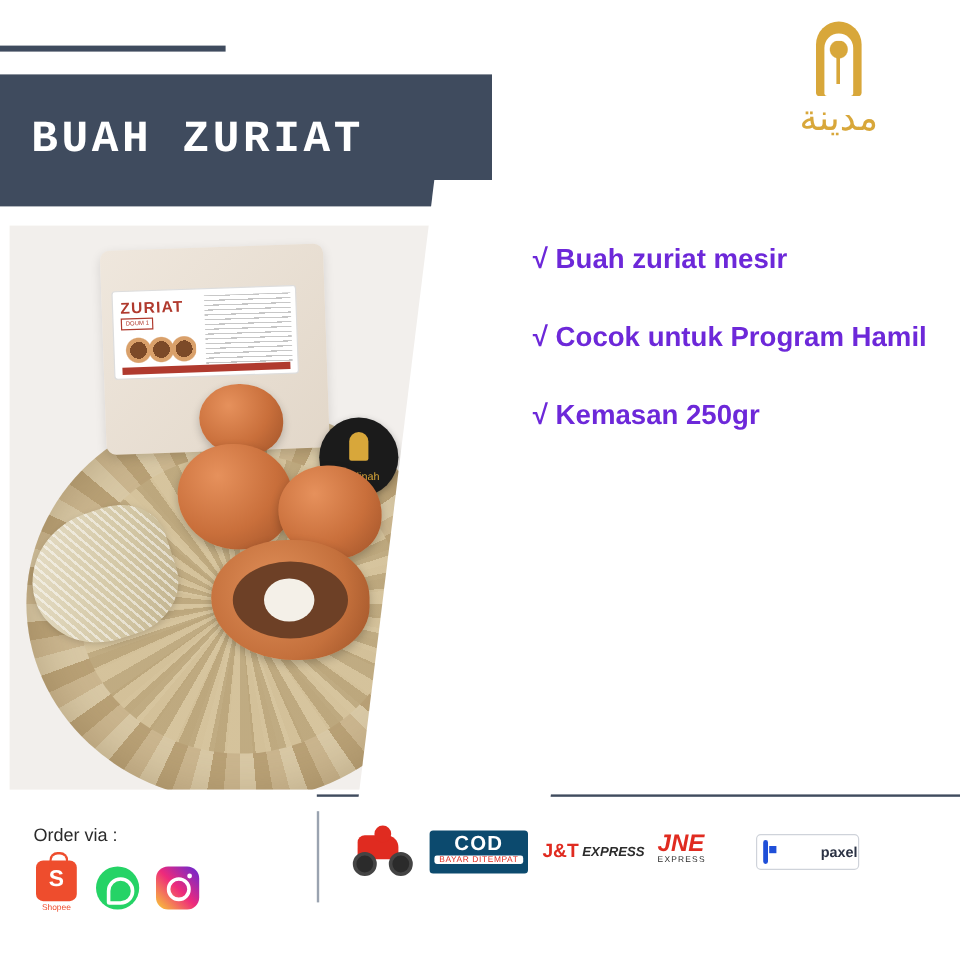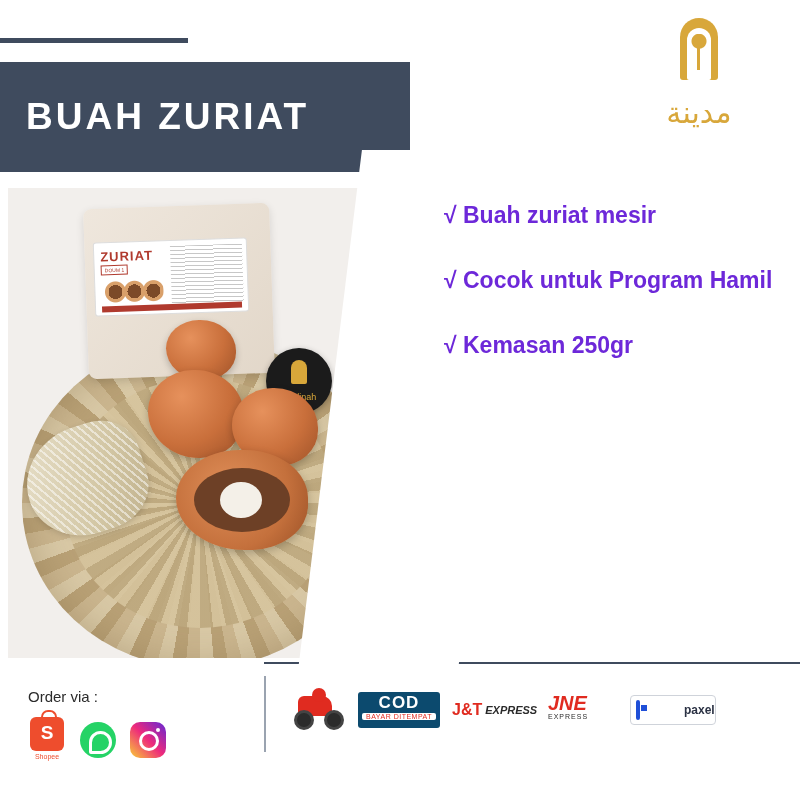--- a/index.html
+++ b/index.html
@@ -17,27 +17,27 @@
     position:absolute;left:0;top:38px;width:188px;height:5px;background:#3f4b5e;
   }
 
   
   .title-band{
     position:absolute;left:0;top:62px;width:410px;height:110px;
     background:#3f4b5e;display:flex;align-items:center;
   }
   .title-band .title{
     color:#ffffff;font-size:37px;font-weight:bold;letter-spacing:3px;
-    padding-left:26px;font-family:Liberation Sans, sans-serif;
+    padding-left:26px;font-family:Liberation Mono, monospace;
   }
 
   
   .brand{
     position:absolute;right:46px;top:18px;width:110px;height:112px;
-    display:flex;flex-direction:column;align-items:center;justify-content:flex-start;gap:14px;
+    display:flex;flex-direction:column;align-items:center;justify-content:flex-start;
   }
   .brand .mark{
     width:38px;height:62px;position:relative;
   }
   .brand .mark .arch{
     position:absolute;left:0;top:0;width:38px;height:62px;
     background:#d8a73a;
     border-radius:19px 19px 3px 3px;
   }
   .brand .mark .inner{

